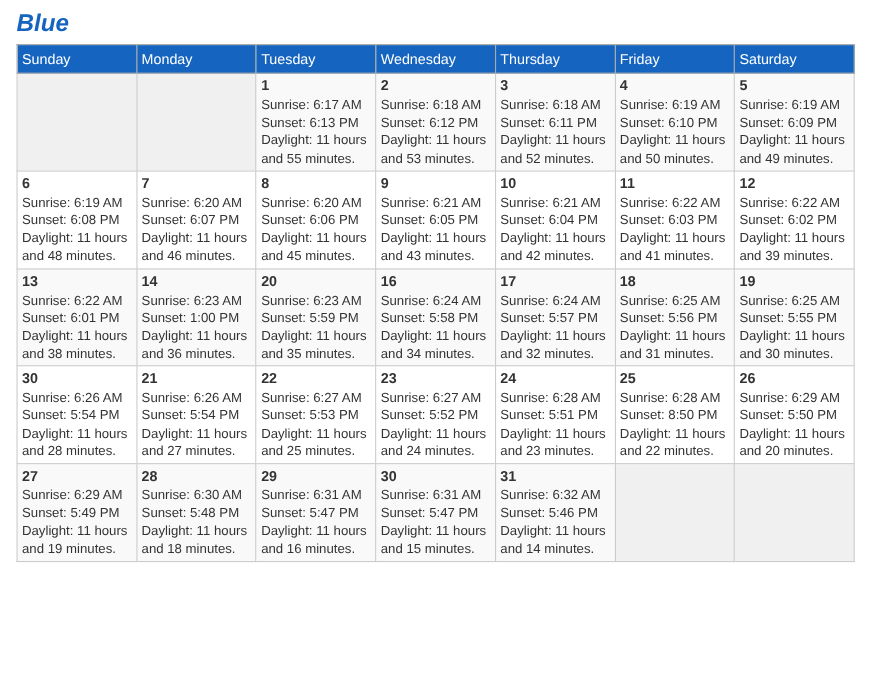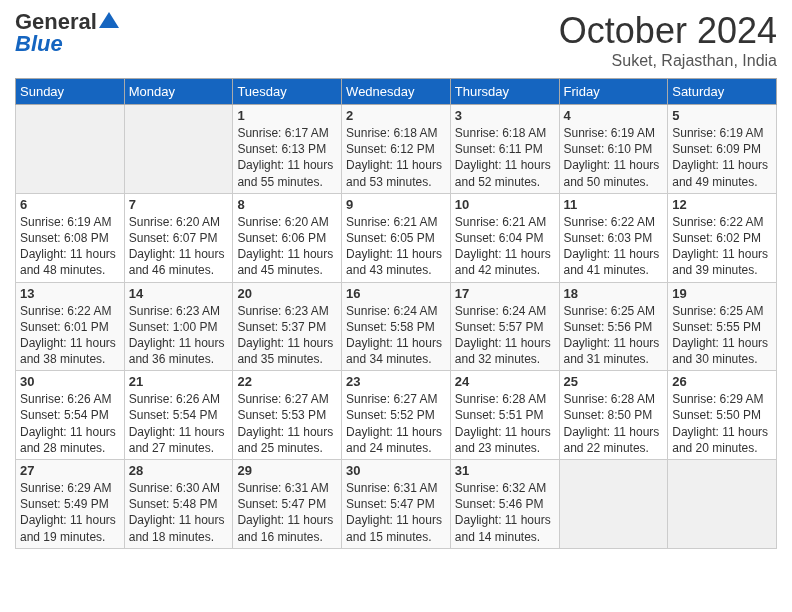--- a/index.html
+++ b/index.html
@@ -78,35 +78,23 @@
     }
     .empty-cell {
       background: #f0f0f0 !important;
     }
   </style>
 </head>
 <body>
 
 <div class="header">
   <div class="logo">
-    <div class="logo-line">
-      <span style="font-size:22px;font-weight:bold;color:#333;">General</span>
-      <div style="display:inline-block;margin-left:2px;vertical-align:middle;">
-        <svg width="20" height="20" viewBox="0 0 20 20">
-          <polygon points="10,2 20,18 0,18" fill="#1565c0"></polygon>
-        </svg>
-      </div>
-    </div>
     <div>
       <span style="font-size:22px;font-weight:bold;color:#1565c0;font-style:italic;">Blue</span>
     </div>
-  </div>
-  <div class="title-block">
-    <div class="month-title">October 2024</div>
-    <div class="location">Suket, Rajasthan, India</div>
   </div>
 </div>
 
 <table>
   <thead>
     <tr>
     <th>Sunday</th>
         <th>Monday</th>
         <th>Tuesday</th>
         <th>Wednesday</th>
@@ -217,21 +205,21 @@
         <td>
           <span class="day-number">14</span>
           <div class="cell-content">Sunrise: 6:23 AM
 Sunset: 1:00 PM
 Daylight: 11 hours
 and 36 minutes.</div>
         </td>
         <td>
           <span class="day-number">20</span>
           <div class="cell-content">Sunrise: 6:23 AM
-Sunset: 5:37 PM
+Sunset: 5:59 PM
 Daylight: 11 hours
 and 35 minutes.</div>
         </td>
         <td>
           <span class="day-number">16</span>
           <div class="cell-content">Sunrise: 6:24 AM
 Sunset: 5:58 PM
 Daylight: 11 hours
 and 34 minutes.</div>
         </td>

